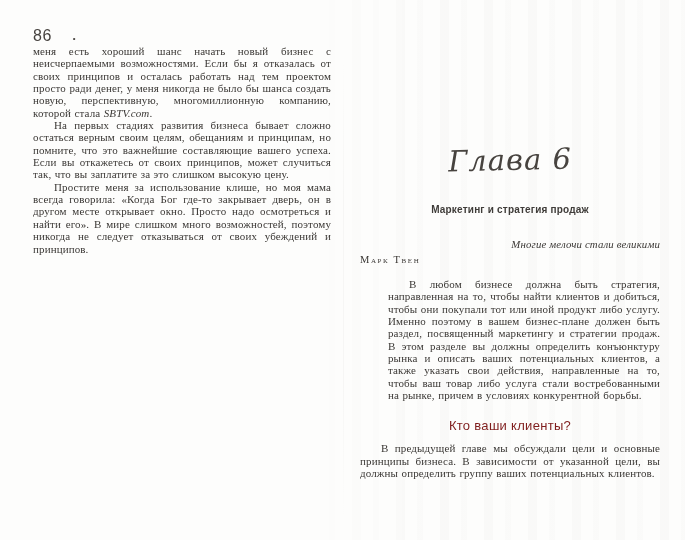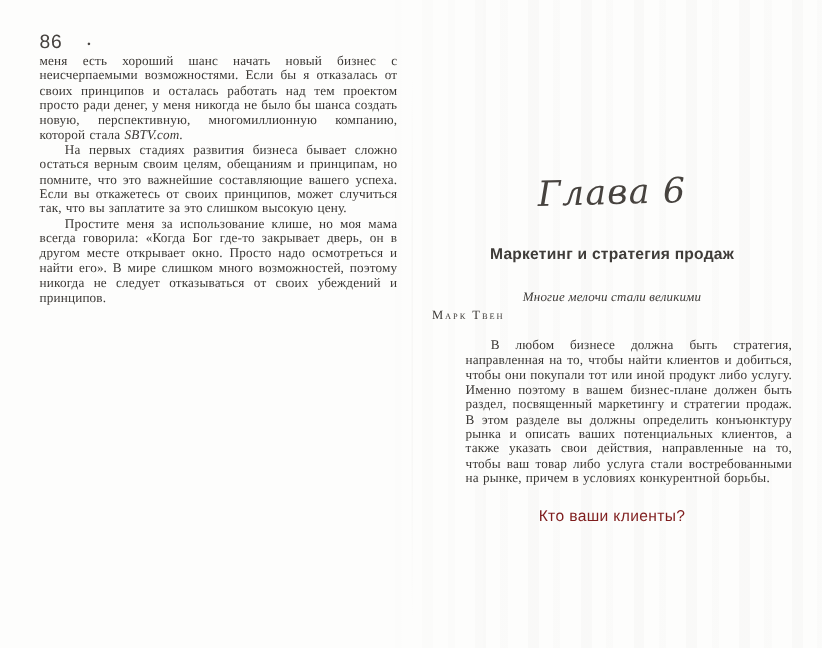--- a/index.html
+++ b/index.html
@@ -65,28 +65,28 @@
     font-size: 29px;
     line-height: 38px;
     color: #47433f;
     transform: rotate(-1.5deg);
     letter-spacing: 1px;
   }
   .chapter-title {
     margin-top: 25px;
     text-align: center;
     font-family: "Liberation Sans", sans-serif;
-    font-size: 13px;
+    font-size: 10px;
     font-weight: bold;
     letter-spacing: 0.2px;
     color: #3f3c39;
   }
   .epigraph {
     margin-top: 23px;
-    text-align: center;
+    text-align: right;
     font-style: italic;
     font-size: 10.8px;
     line-height: 13px;
     letter-spacing: 0.15px;
   }
   .epigraph-author {
     margin-top: 3px;
     text-align: left;
     font-variant: small-caps;
     font-size: 10.5px;
@@ -126,14 +126,17 @@
     <div class="chapter-script">Глава 6</div>
     <div class="chapter-title">Маркетинг и стратегия продаж</div>
     <div class="epigraph">
       <div>Многие мелочи стали великими</div>
     </div>
     <div class="epigraph-author">Марк Твен</div>
     <div class="body-text right-body">
       <p>В любом бизнесе должна быть стратегия, направленная на то, чтобы найти клиентов и добиться, чтобы они покупали тот или иной продукт либо услугу. Именно поэтому в вашем бизнес-плане должен быть раздел, посвященный маркетингу и стратегии продаж. В этом разделе вы должны определить конъюнктуру рынка и описать ваших потенциальных клиентов, а также указать свои действия, направленные на то, чтобы ваш товар либо услуга стали востребованными на рынке, причем в условиях конкурентной борьбы.</p>
     </div>
     <div class="section-heading">Кто ваши клиенты?</div>
+    <div class="body-text right-body-2">
+      <p>В предыдущей главе мы обсуждали цели и основные принципы бизнеса. В зависимости от указанной цели, вы должны определить группу ваших потенциальных клиентов.</p>
+    </div>
   </div>
 </div>
 
 </body></html>

